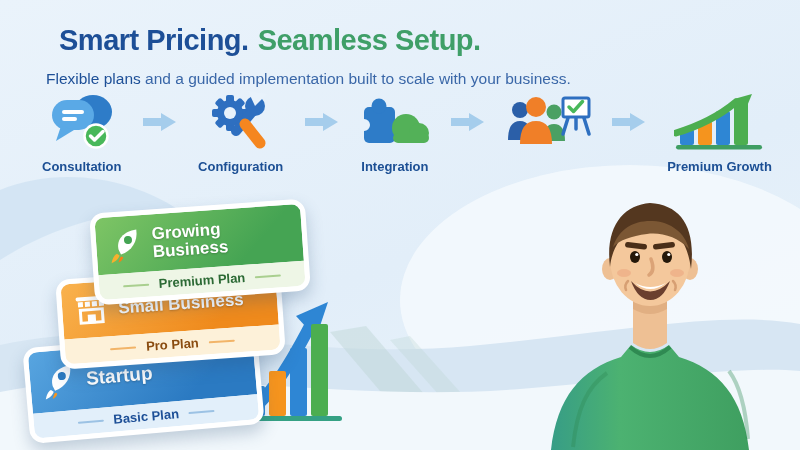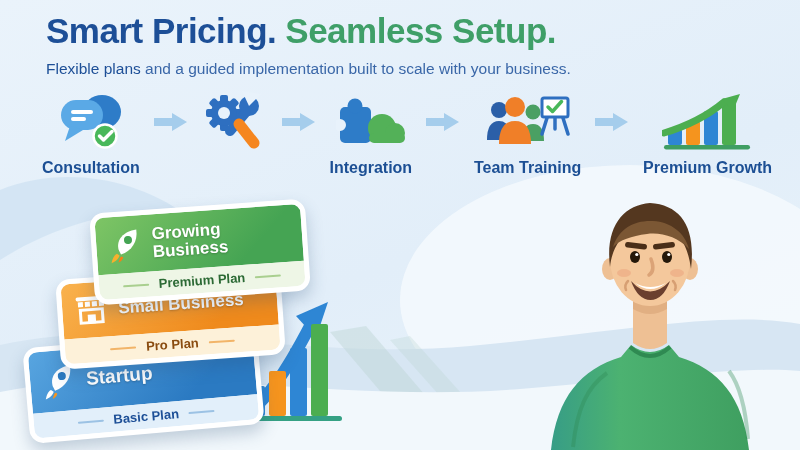--- a/index.html
+++ b/index.html
@@ -6,31 +6,31 @@
   .stage{
     position:relative;width:800px;height:450px;overflow:hidden;
     background:linear-gradient(160deg,#eaf3fb 0%,#e2eef9 55%,#e9f3fa 100%);
     font-family:"Liberation Sans",sans-serif;
   }
   svg{display:block}
   
   .waves{position:absolute;inset:0;z-index:0;}
   
   .header{position:absolute;left:46px;top:12px;z-index:5;}
-  .title{margin:0;font-size:35px;font-weight:700;letter-spacing:-0.5px;line-height:1.1;}
+  .title{margin:13px;font-size:29px;font-weight:700;letter-spacing:-0.5px;line-height:1.1;}
   .title .t1{color:#1d4f97;}
   .title .t2{color:#3f9f68;margin-left:9px;}
   .subtitle{margin:9px 0 0 0;font-size:15.5px;color:#3a67a8;}
   .subtitle .emph{color:#1d4f97;font-weight:400;}
   
   .flow{position:absolute;left:42px;right:28px;top:90px;z-index:5;
         display:flex;align-items:flex-start;justify-content:space-between;}
   .step{display:flex;flex-direction:column;align-items:center;}
   .icon-box{height:64px;display:flex;align-items:center;justify-content:center;}
-  .step-label{margin-top:5px;font-size:16px;font-weight:700;color:#1c4f94;white-space:nowrap;}
+  .step-label{margin-top:5px;font-size:13px;font-weight:700;color:#1c4f94;white-space:nowrap;}
   .connector{height:64px;display:flex;align-items:center;padding:0 2px;}
   
   .card{position:absolute;background:#fff;border-radius:14px;padding:5px;
         box-shadow:0 8px 16px rgba(44,78,120,.25);}
   .card-inner{border-radius:9px;overflow:hidden;display:flex;flex-direction:column;height:100%;}
   .card-top{flex:1;display:flex;align-items:center;gap:10px;padding:4px 12px;}
   .card-title{color:#fff;font-weight:700;line-height:1.05;text-shadow:0 1px 2px rgba(0,0,0,.22);}
   .card-strip{height:25px;display:flex;align-items:center;justify-content:center;gap:10px;
               font-size:13px;font-weight:700;}
   .dash{width:26px;height:2px;border-radius:2px;}
@@ -107,20 +107,21 @@
             <rect x="-4" y="-18" width="8" height="36" rx="2" transform="rotate(-45)"></rect>
             <circle r="13"></circle>
           </g>
           <circle cx="22" cy="22" r="6" fill="#e8f2fb"></circle>
           <circle cx="47" cy="15" r="10" fill="#2e6fc0"></circle>
           <path d="M47 15 L40 0 L59 3 Z" fill="#e8f2fb"></path>
           <line x1="44" y1="21" x2="28" y2="40" stroke="#2e6fc0" stroke-width="10" stroke-linecap="round"></line>
           <line x1="37" y1="33" x2="52" y2="52" stroke="#f5861f" stroke-width="11" stroke-linecap="round"></line>
         </svg>
       </div>
+      <div class="step-label">Configuration</div>
     </div>
 
     <div class="connector">
       <svg width="34" height="22" viewBox="0 0 34 22">
           <path d="M0 7 H18 V2 L33 11 L18 20 V15 H0 Z" fill="#a5cdec"></path>
         </svg>
     </div>
 
     <div class="step">
       <div class="icon-box">
@@ -153,21 +154,20 @@
           <path d="M36 48 q0 -17 11 -17 q11 0 11 17 Z" fill="#4aa063"></path>
           <rect x="56" y="5" width="26" height="19" rx="2" fill="#fff" stroke="#2e6fc0" stroke-width="3"></rect>
           <path d="M62 14 l4.5 4.5 l9 -10" stroke="#49b85a" stroke-width="3.5" fill="none" stroke-linecap="round" stroke-linejoin="round"></path>
           <line x1="61" y1="25" x2="56" y2="41" stroke="#2e6fc0" stroke-width="3.5" stroke-linecap="round"></line>
           <line x1="77" y1="25" x2="82" y2="41" stroke="#2e6fc0" stroke-width="3.5" stroke-linecap="round"></line>
           <line x1="69" y1="25" x2="69" y2="36" stroke="#2e6fc0" stroke-width="3.5" stroke-linecap="round"></line>
           <circle cx="29" cy="14" r="10" fill="#f07f28"></circle>
           <path d="M13 51 q0 -23 16 -23 q16 0 16 23 Z" fill="#f07f28"></path>
         </svg>
       </div>
-      <div class="step-label">Team Training</div>
     </div>
 
     <div class="connector">
       <svg width="34" height="22" viewBox="0 0 34 22">
           <path d="M0 7 H18 V2 L33 11 L18 20 V15 H0 Z" fill="#a5cdec"></path>
         </svg>
     </div>
 
     <div class="step">
       <div class="icon-box">

